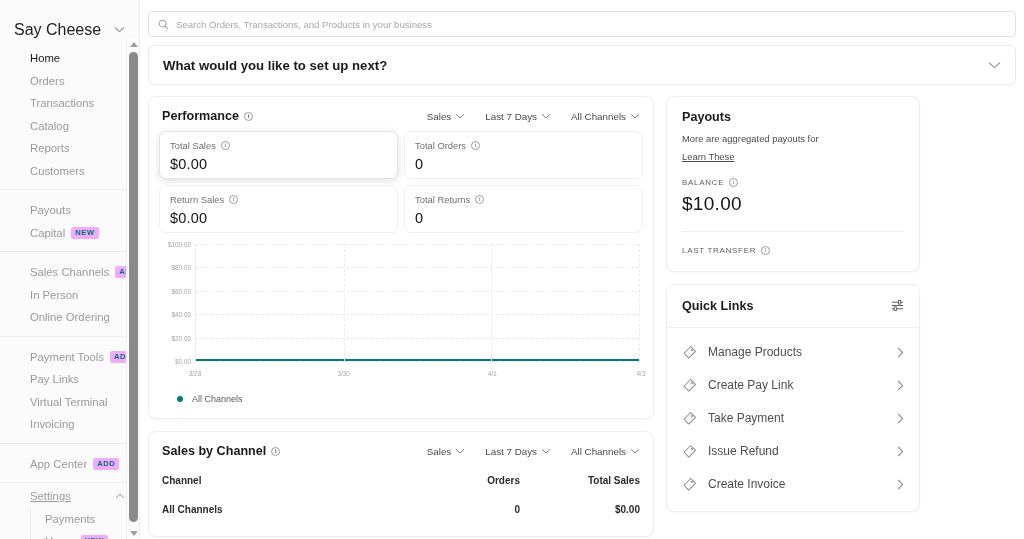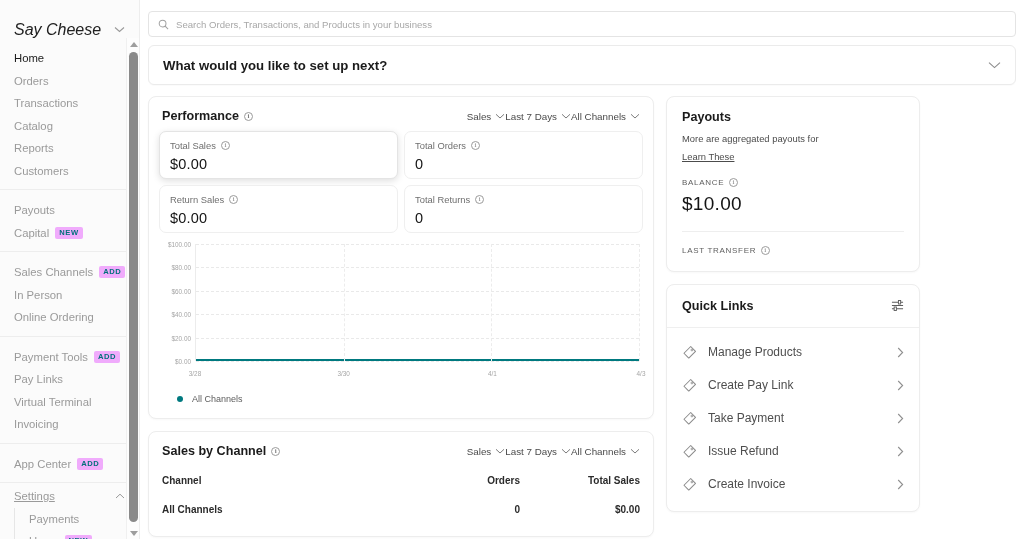--- a/index.html
+++ b/index.html
@@ -18,24 +18,23 @@
     background: #fbfbfb;
     border-right: 1px solid #ededed;
     position: relative;
     overflow: hidden;
     flex: 0 0 140px;
   }
   .brand {
     display: flex; align-items: center; justify-content: space-between;
     padding: 26px 14px 12px 14px;
     height: 45px;
-    font-style: italic;
   }
   .chev { color: #8c8c8c; font-size: 10px; line-height: 1; }
-  .nav-group { padding: 2px 0 7px 0; }
+  .nav-group { padding: 2px 0 7px 16px; }
   .nav-group + .nav-group { border-top: 1px solid #ededed; padding-top: 9px; }
   .nav-item {
     display: flex; align-items: center; gap: 6px;
     padding: 4px 14px; height: 22.5px;
     font-size: 11.3px; color: #9a9a9a; cursor: pointer;
     white-space: nowrap;
   }
   .nav-item.active { color: #1b1b1b; }
   .nav-item.header-row { justify-content: space-between; text-decoration: underline; }
   .badge {
@@ -87,21 +86,21 @@
   .card {
     border: 1px solid #ededed; border-radius: 8px; background: #fff;
     box-shadow: 0 1px 2px rgba(0,0,0,.03);
   }
 
   .card-head {
     display: flex; align-items: center; justify-content: space-between;
     padding: 12px 13px 8px 13px;
   }
   .card-title { font-size: 12.6px; font-weight: bold; color: #1b1b1b; display: flex; align-items: center; gap: 5px; }
-  .filters { display: flex; align-items: center; gap: 0; margin-left: 7px; }
+  .filters { display: flex; align-items: center; gap: 20px; margin-left: 7px; }
   .filter { font-size: 9.8px; color: #4a4a4a; display: flex; align-items: center; gap: 4px; cursor: pointer; white-space: nowrap; }
 
   .info {
     display: inline-flex; width: 9px; height: 9px; border-radius: 50%;
     border: 1px solid #9b9b9b; color: #7d7d7d;
     font-size: 7px; align-items: center; justify-content: center;
     line-height: 1; font-style: normal; font-family: "Liberation Serif", serif;
   }
 
   .kpis { display: grid; grid-template-columns: 1fr 1fr; gap: 6px; padding: 0 10px; }

